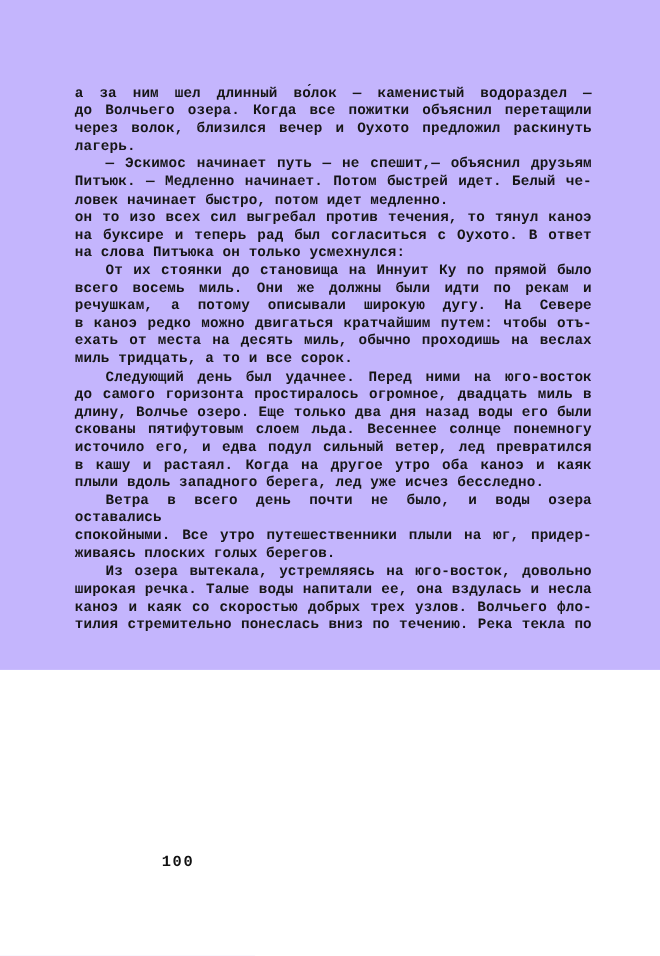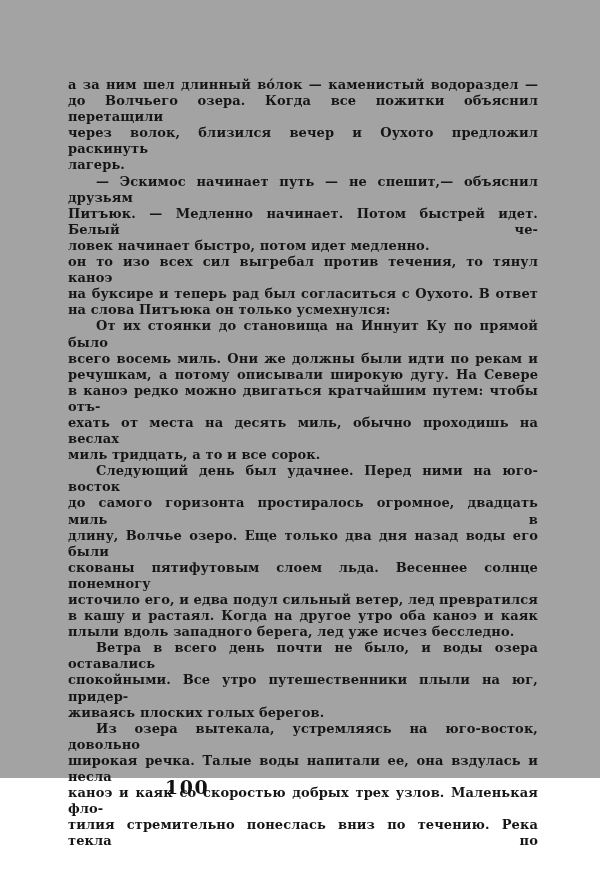--- a/index.html
+++ b/index.html
@@ -11,22 +11,23 @@
     height: 869px;
     background: #ffffff;
     font-family: "DejaVu Serif", "Liberation Serif", serif;
     overflow: hidden;
     position: relative;
   }
   .book-page {
     position: absolute;
     left: 0; top: 0;
     width: 600px;
-    height: 778px;
-    background: #a3a3a3;
+    height: 609px;
+    background: #c4b5fd;
+    font-family: Liberation Mono, monospace;
   }
   .text-block {
     position: absolute;
     left: 68px;
     top: 77px;
     width: 470px;
     color: #161616;
   }
   .line {
     font-size: 13px;
@@ -39,23 +40,23 @@
   }
   .line.end {
     text-align: left;
     text-align-last: left;
   }
   .line.indent {
     text-indent: 28px;
   }
   .page-number {
     position: absolute;
-    left: 165px;
+    left: 147px;
     top: 776px;
-    font-size: 19px;
+    font-size: 14px;
     font-weight: 700;
     letter-spacing: 1.5px;
     color: #111111;
   }
 </style>
 </head>
 <body>
 
 <div class="book-page">
   <div class="text-block">
@@ -80,17 +81,17 @@
       <div class="line">длину, Волчье озеро. Еще только два дня назад воды его были</div>
       <div class="line">скованы пятифутовым слоем льда. Весеннее солнце понемногу</div>
       <div class="line">источило его, и едва подул сильный ветер, лед превратился</div>
       <div class="line">в кашу и растаял. Когда на другое утро оба каноэ и каяк</div>
       <div class="line end">плыли вдоль западного берега, лед уже исчез бесследно.</div>
       <div class="line indent">Ветра в всего день почти не было, и воды озера оставались</div>
       <div class="line">спокойными. Все утро путешественники плыли на юг, придер-</div>
       <div class="line end">живаясь плоских голых берегов.</div>
       <div class="line indent">Из озера вытекала, устремляясь на юго-восток, довольно</div>
       <div class="line">широкая речка. Талые воды напитали ее, она вздулась и несла</div>
-      <div class="line">каноэ и каяк со скоростью добрых трех узлов. Маленькая фло-</div>
+      <div class="line">каноэ и каяк со скоростью добрых трех узлов. Волчьего фло-</div>
       <div class="line">тилия стремительно понеслась вниз по течению. Река текла по</div>
     </div>
   <div class="page-number">100</div>
 </div>
 
 </body></html>

